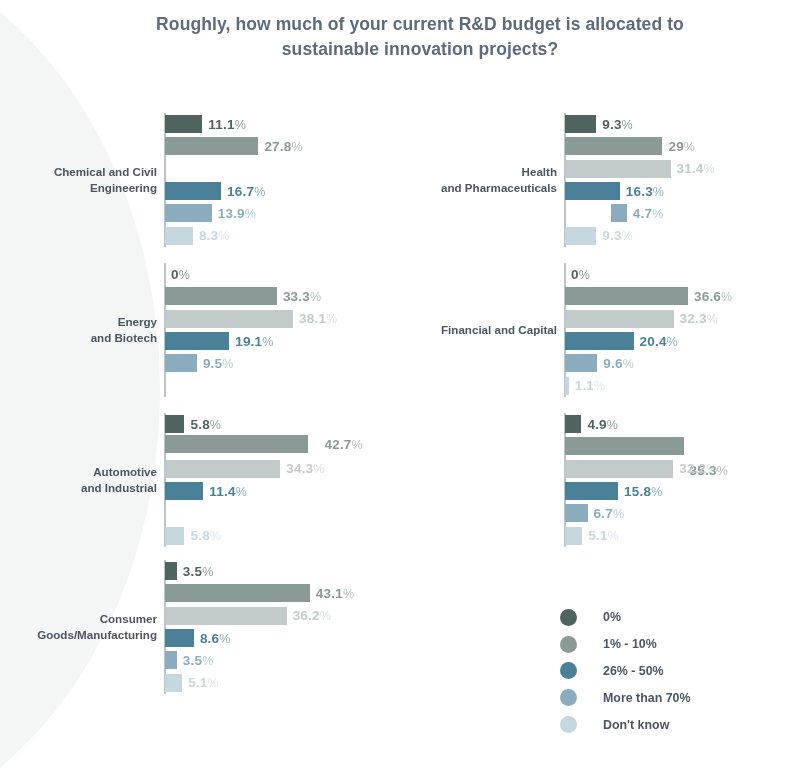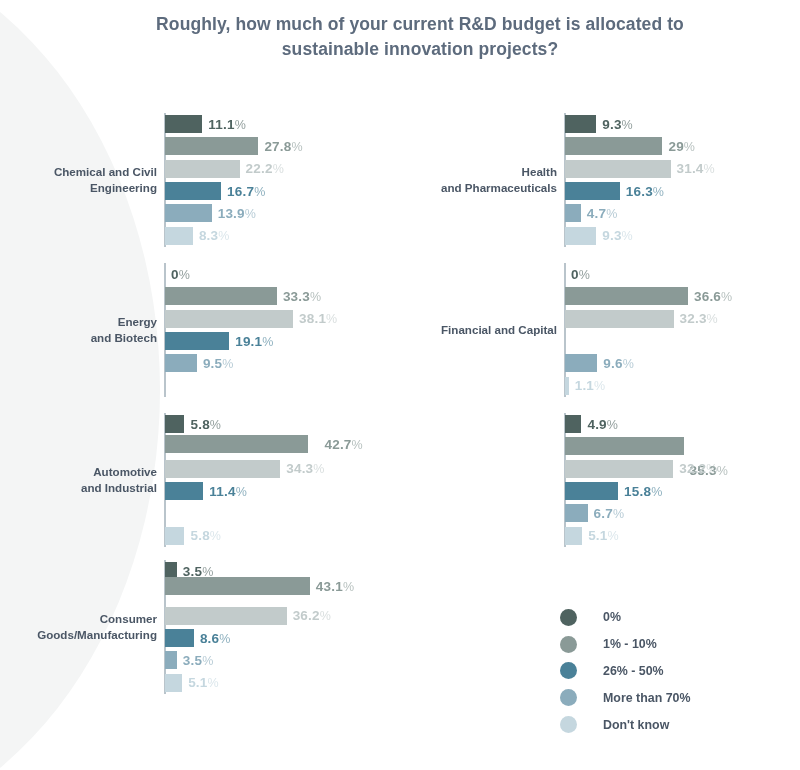--- a/index.html
+++ b/index.html
@@ -142,24 +142,20 @@
         <div class="plot">
           <div class="axis-line"></div>
           <div class="bar-row" style="top: 0px;">
             <div class="bar" style="width: 37.296px; background: rgb(79, 99, 96);"></div>
             <span class="bar-value" style="color: rgb(79, 99, 96);"><span>11.1</span><span class="pct">%</span></span>
           </div>
           <div class="bar-row" style="top: 22.3px;">
             <div class="bar" style="width: 93.408px; background: rgb(138, 154, 151);"></div>
             <span class="bar-value" style="color: rgb(138, 154, 151);"><span>27.8</span><span class="pct">%</span></span>
           </div>
-          <div class="bar-row" style="top: 44.6px;">
-            <div class="bar" style="width: 74.592px; background: rgb(194, 203, 203);"></div>
-            <span class="bar-value" style="color: rgb(194, 203, 203);"><span>22.2</span><span class="pct">%</span></span>
-          </div>
           <div class="bar-row" style="top: 66.9px;">
             <div class="bar" style="width: 56.112px; background: rgb(74, 129, 152);"></div>
             <span class="bar-value" style="color: rgb(74, 129, 152);"><span>16.7</span><span class="pct">%</span></span>
           </div>
           <div class="bar-row" style="top: 89.2px;">
             <div class="bar" style="width: 46.704px; background: rgb(139, 172, 188);"></div>
             <span class="bar-value" style="color: rgb(139, 172, 188);"><span>13.9</span><span class="pct">%</span></span>
           </div>
           <div class="bar-row" style="top: 111.5px;">
             <div class="bar" style="width: 27.888px; background: rgb(197, 215, 223);"></div>
@@ -182,21 +178,21 @@
             <span class="bar-value" style="color: rgb(138, 154, 151);"><span>29</span><span class="pct">%</span></span>
           </div>
           <div class="bar-row" style="top: 44.6px;">
             <div class="bar" style="width: 105.504px; background: rgb(194, 203, 203);"></div>
             <span class="bar-value" style="color: rgb(194, 203, 203);"><span>31.4</span><span class="pct">%</span></span>
           </div>
           <div class="bar-row" style="top: 66.9px;">
             <div class="bar" style="width: 54.768px; background: rgb(74, 129, 152);"></div>
             <span class="bar-value" style="color: rgb(74, 129, 152);"><span>16.3</span><span class="pct">%</span></span>
           </div>
-          <div class="bar-row" style="top: 89.2px;">
+          <div class="bar-row" style="top: 89.2px; margin-left: 46px;">
             <div class="bar" style="width: 15.792px; background: rgb(139, 172, 188);"></div>
             <span class="bar-value" style="color: rgb(139, 172, 188);"><span>4.7</span><span class="pct">%</span></span>
           </div>
           <div class="bar-row" style="top: 111.5px;">
             <div class="bar" style="width: 31.248px; background: rgb(197, 215, 223);"></div>
             <span class="bar-value" style="color: rgb(197, 215, 223);"><span>9.3</span><span class="pct">%</span></span>
           </div>
         </div>
       </div>
       <div class="panel" style="left: 0px; top: 255px;">
@@ -240,20 +236,24 @@
             <div class="bar" style="width: 0px; background: rgb(79, 99, 96);"></div>
             <span class="bar-value" style="color: rgb(79, 99, 96);"><span>0</span><span class="pct">%</span></span>
           </div>
           <div class="bar-row" style="top: 22.3px;">
             <div class="bar" style="width: 122.976px; background: rgb(138, 154, 151);"></div>
             <span class="bar-value" style="color: rgb(138, 154, 151);"><span>36.6</span><span class="pct">%</span></span>
           </div>
           <div class="bar-row" style="top: 44.6px;">
             <div class="bar" style="width: 108.528px; background: rgb(194, 203, 203);"></div>
             <span class="bar-value" style="color: rgb(194, 203, 203);"><span>32.3</span><span class="pct">%</span></span>
+          </div>
+          <div class="bar-row" style="top: 66.9px;">
+            <div class="bar" style="width: 68.544px; background: rgb(74, 129, 152);"></div>
+            <span class="bar-value" style="color: rgb(74, 129, 152);"><span>20.4</span><span class="pct">%</span></span>
           </div>
           <div class="bar-row" style="top: 89.2px;">
             <div class="bar" style="width: 32.256px; background: rgb(139, 172, 188);"></div>
             <span class="bar-value" style="color: rgb(139, 172, 188);"><span>9.6</span><span class="pct">%</span></span>
           </div>
           <div class="bar-row" style="top: 111.5px;">
             <div class="bar" style="width: 3.696px; background: rgb(197, 215, 223);"></div>
             <span class="bar-value" style="color: rgb(197, 215, 223);"><span>1.1</span><span class="pct">%</span></span>
           </div>
         </div>
@@ -321,21 +321,21 @@
       <div class="panel" style="left: 0px; top: 552px;">
         <div class="panel-label">
           <div>Consumer<br>Goods/Manufacturing</div>
         </div>
         <div class="plot">
           <div class="axis-line"></div>
           <div class="bar-row" style="top: 0px;">
             <div class="bar" style="width: 11.76px; background: rgb(79, 99, 96);"></div>
             <span class="bar-value" style="color: rgb(79, 99, 96);"><span>3.5</span><span class="pct">%</span></span>
           </div>
-          <div class="bar-row" style="top: 15px;">
+          <div class="bar-row" style="top: 22px;">
             <div class="bar" style="width: 144.816px; background: rgb(138, 154, 151);"></div>
             <span class="bar-value" style="color: rgb(138, 154, 151);"><span>43.1</span><span class="pct">%</span></span>
           </div>
           <div class="bar-row" style="top: 44.6px;">
             <div class="bar" style="width: 121.632px; background: rgb(194, 203, 203);"></div>
             <span class="bar-value" style="color: rgb(194, 203, 203);"><span>36.2</span><span class="pct">%</span></span>
           </div>
           <div class="bar-row" style="top: 66.9px;">
             <div class="bar" style="width: 28.896px; background: rgb(74, 129, 152);"></div>
             <span class="bar-value" style="color: rgb(74, 129, 152);"><span>8.6</span><span class="pct">%</span></span>

